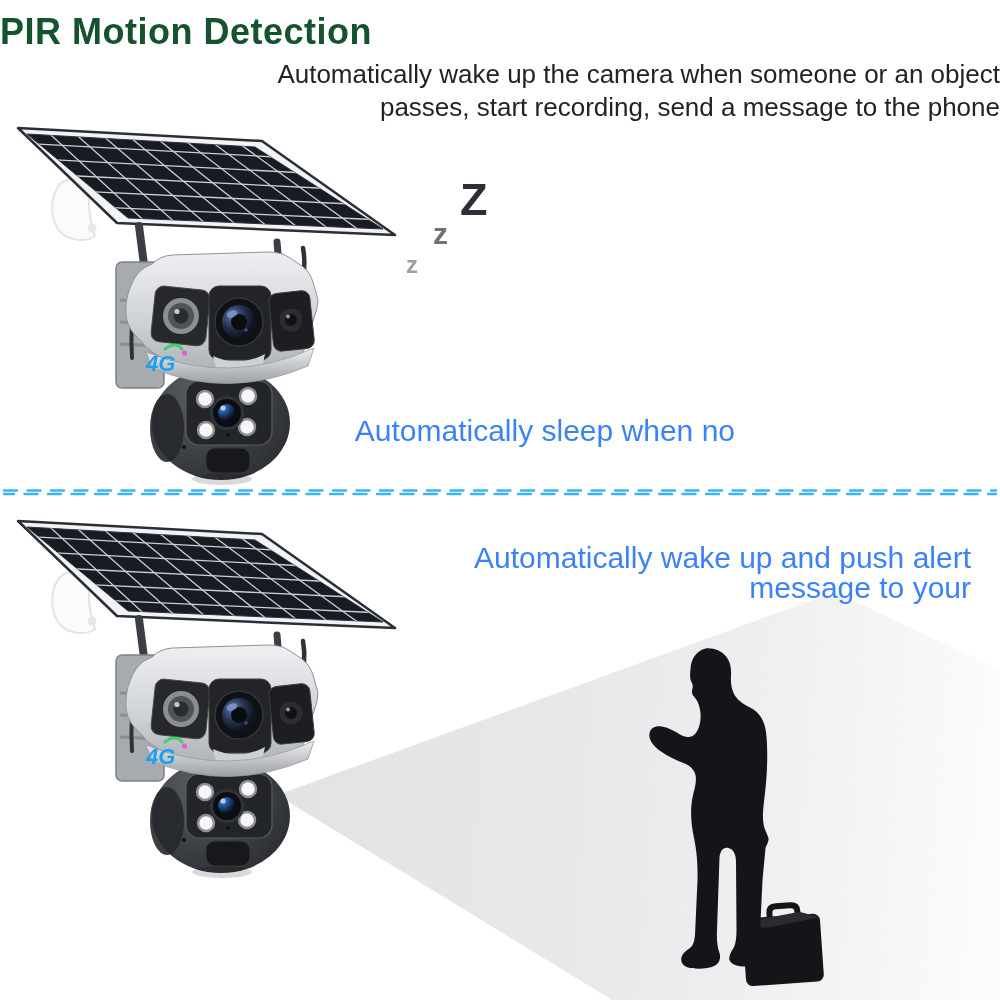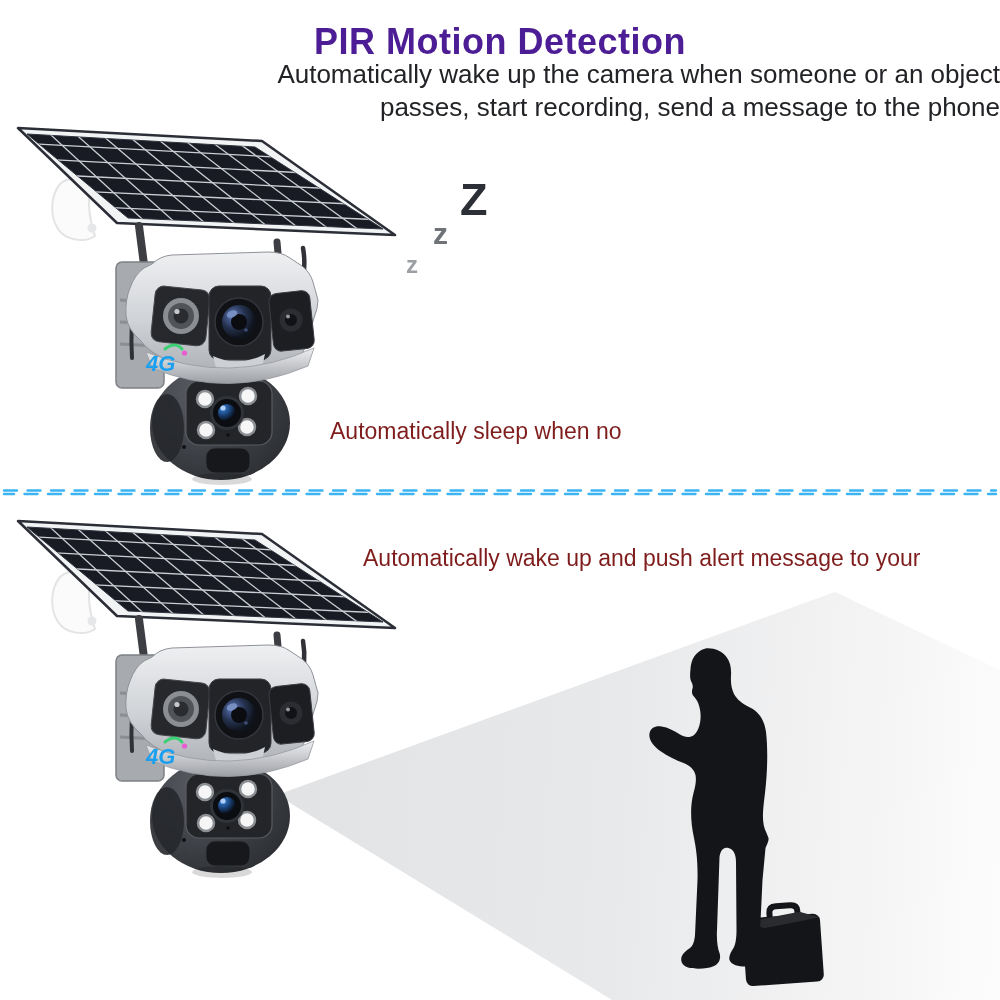--- a/index.html
+++ b/index.html
@@ -1,27 +1,27 @@
 <!DOCTYPE html>
 <html><head>
 <meta charset="utf-8">
 <style>
   html,body{margin:0;padding:0;background:#ffffff;}
   .canvas{position:relative;width:1000px;height:1000px;background:#fff;overflow:hidden;
           font-family:"Liberation Sans","DejaVu Sans",sans-serif;}
   .art{position:absolute;left:0;top:0;}
-  .page-title{position:absolute;left:0;right:0;top:11px;text-align:center;
-              font-size:36px;font-weight:bold;color:#4c1d95;letter-spacing:0.5px;margin-top:10px;}
+  .page-title{position:absolute;left:0;right:0;top:11px;text-align:left;
+              font-size:36px;font-weight:bold;color:#14532d;letter-spacing:0.5px;}
   .intro{position:absolute;left:0;right:0;top:58px;text-align:right;
          font-size:26px;line-height:33px;color:#212326;}
   .zzz{position:absolute;font-weight:bold;line-height:1;}
   .zzz.big{left:460px;top:177px;font-size:45px;color:#2c2f35;}
   .zzz.mid{left:433px;top:219px;font-size:30px;color:#6f7277;}
   .zzz.small{left:406px;top:253px;font-size:24px;color:#9ca0a5;}
-  .note{position:absolute;text-align:left;font-size:23px;line-height:30px;color:#7f1d1d;}
+  .note{position:absolute;text-align:right;font-size:30px;line-height:30px;color:#3b82f6;}
   .note.sleep{left:330px;width:405px;top:416px;}
   .note.alert{left:363px;width:608px;top:543px;}
 </style>
 </head>
 <body>
 
 <div class="canvas">
 
   <svg class="art" width="1000" height="1000" viewBox="0 0 1000 1000">
     <defs>

